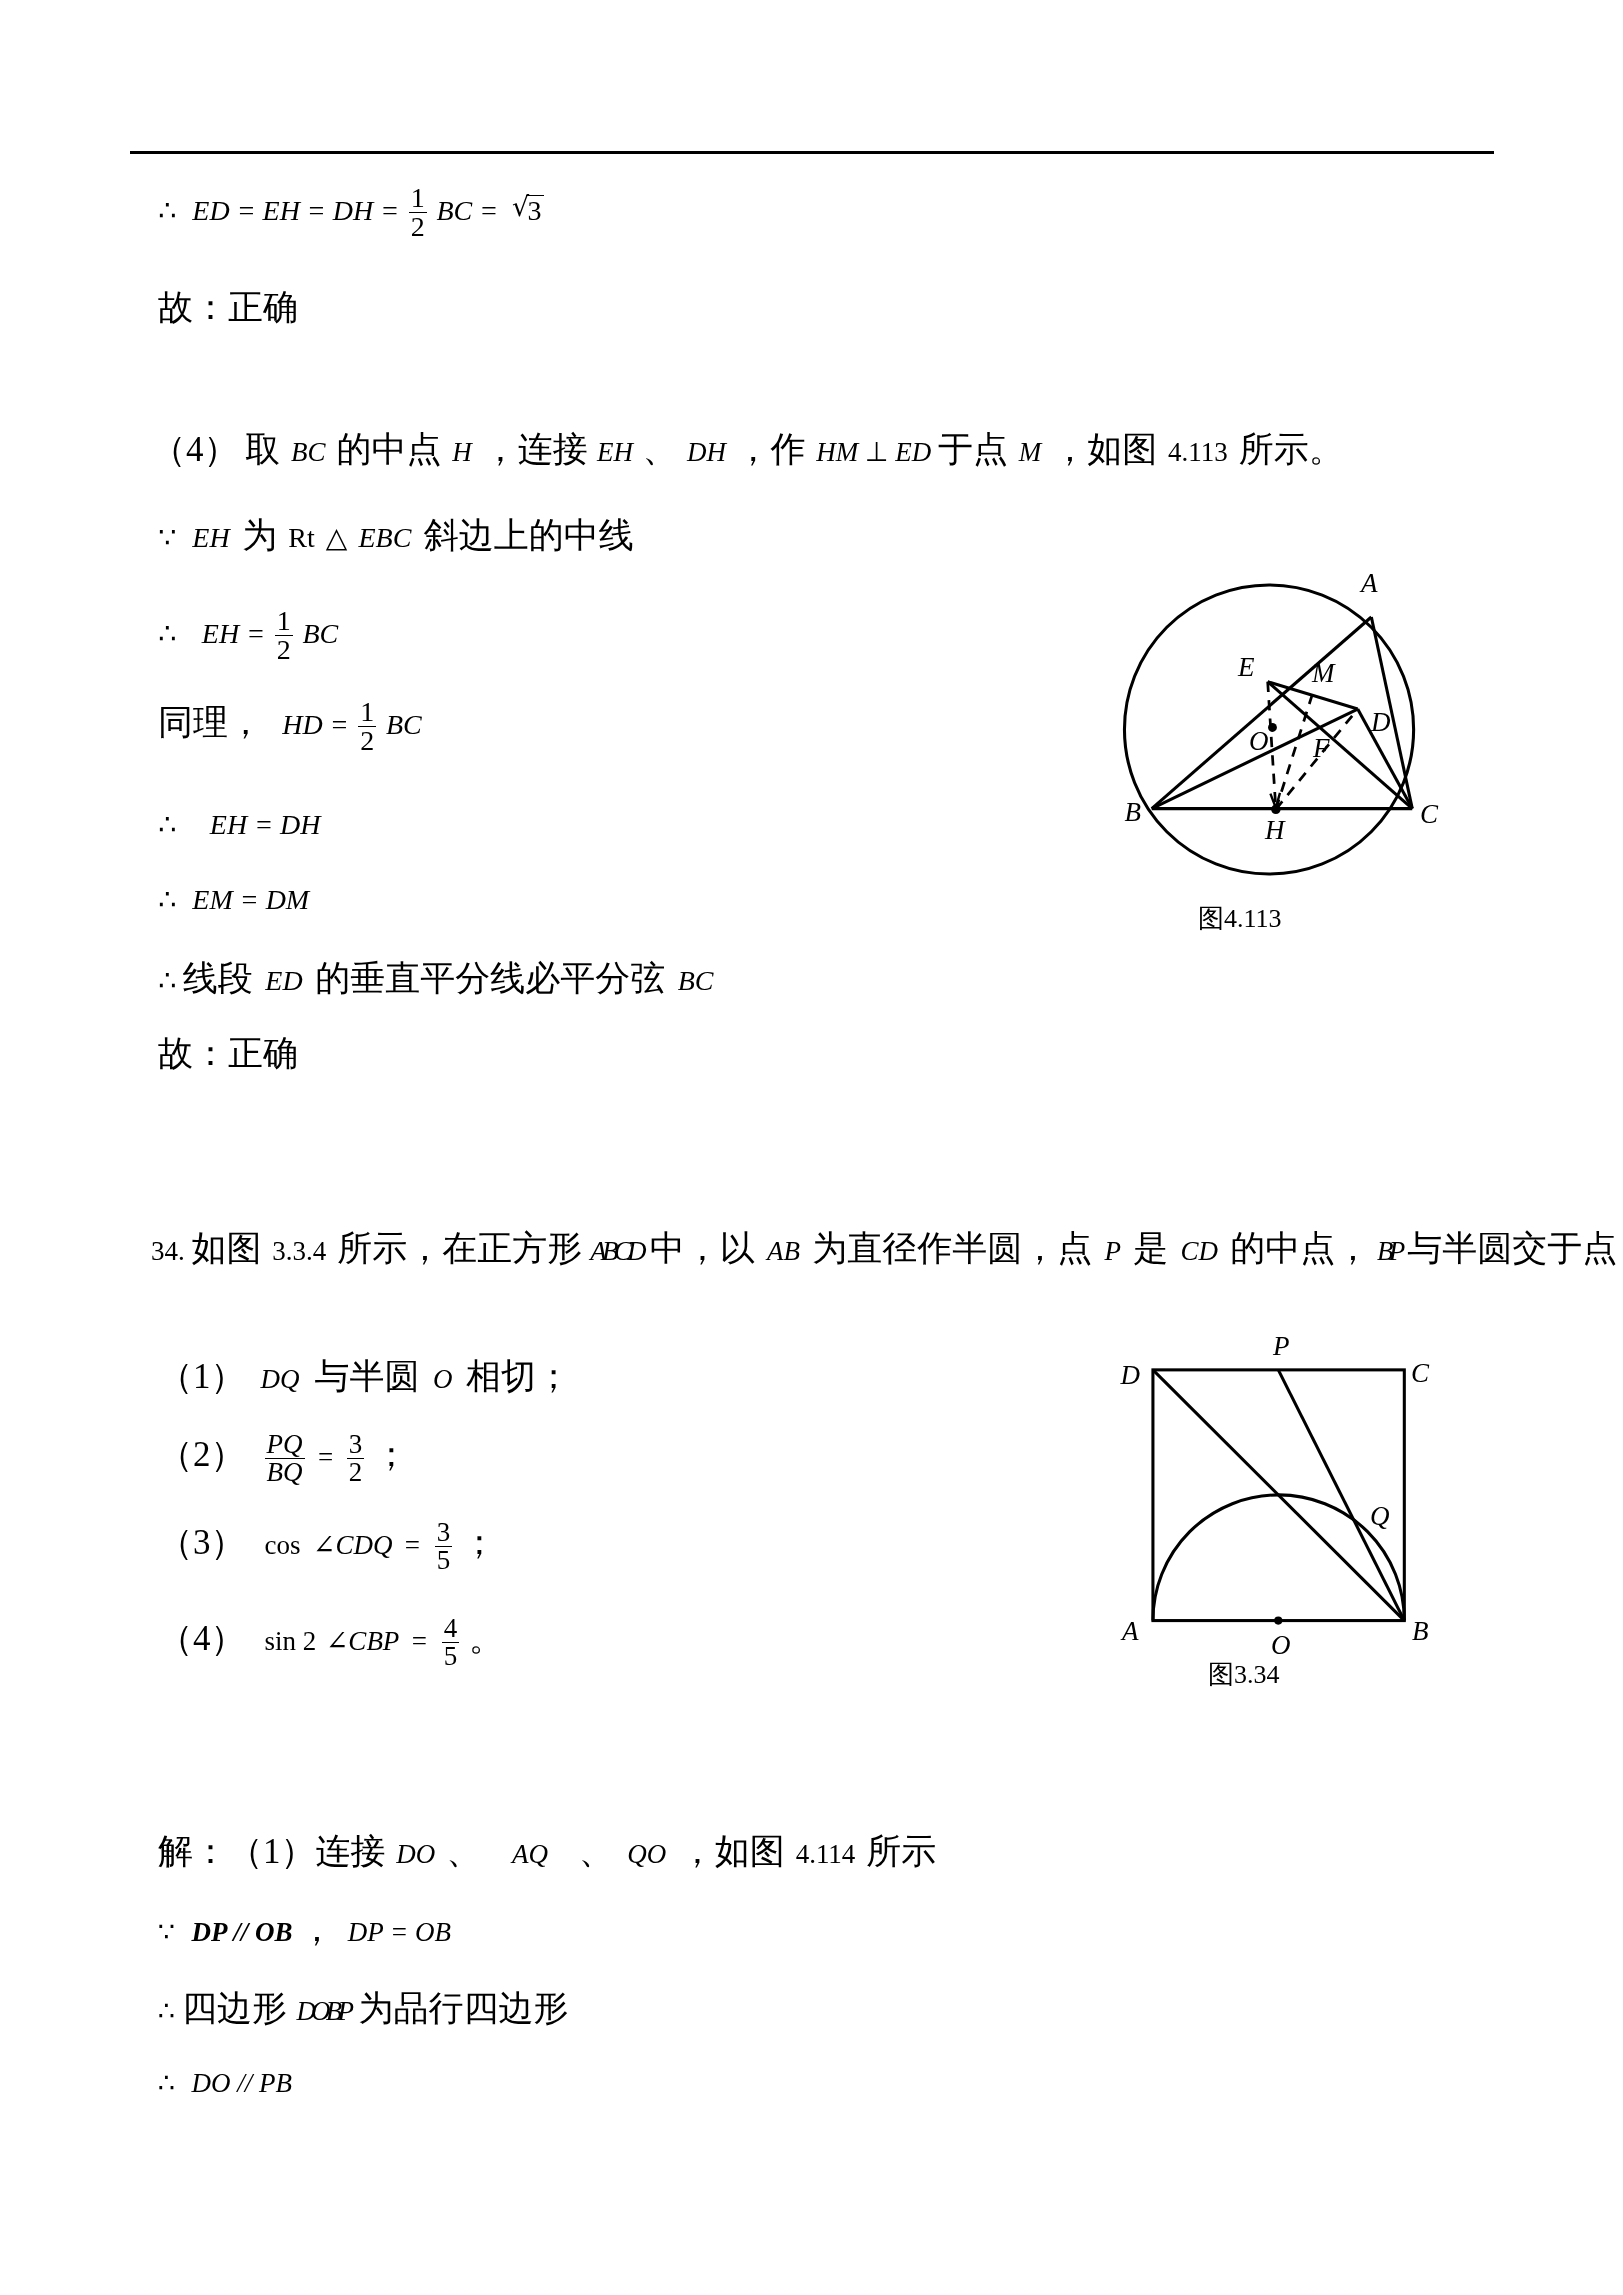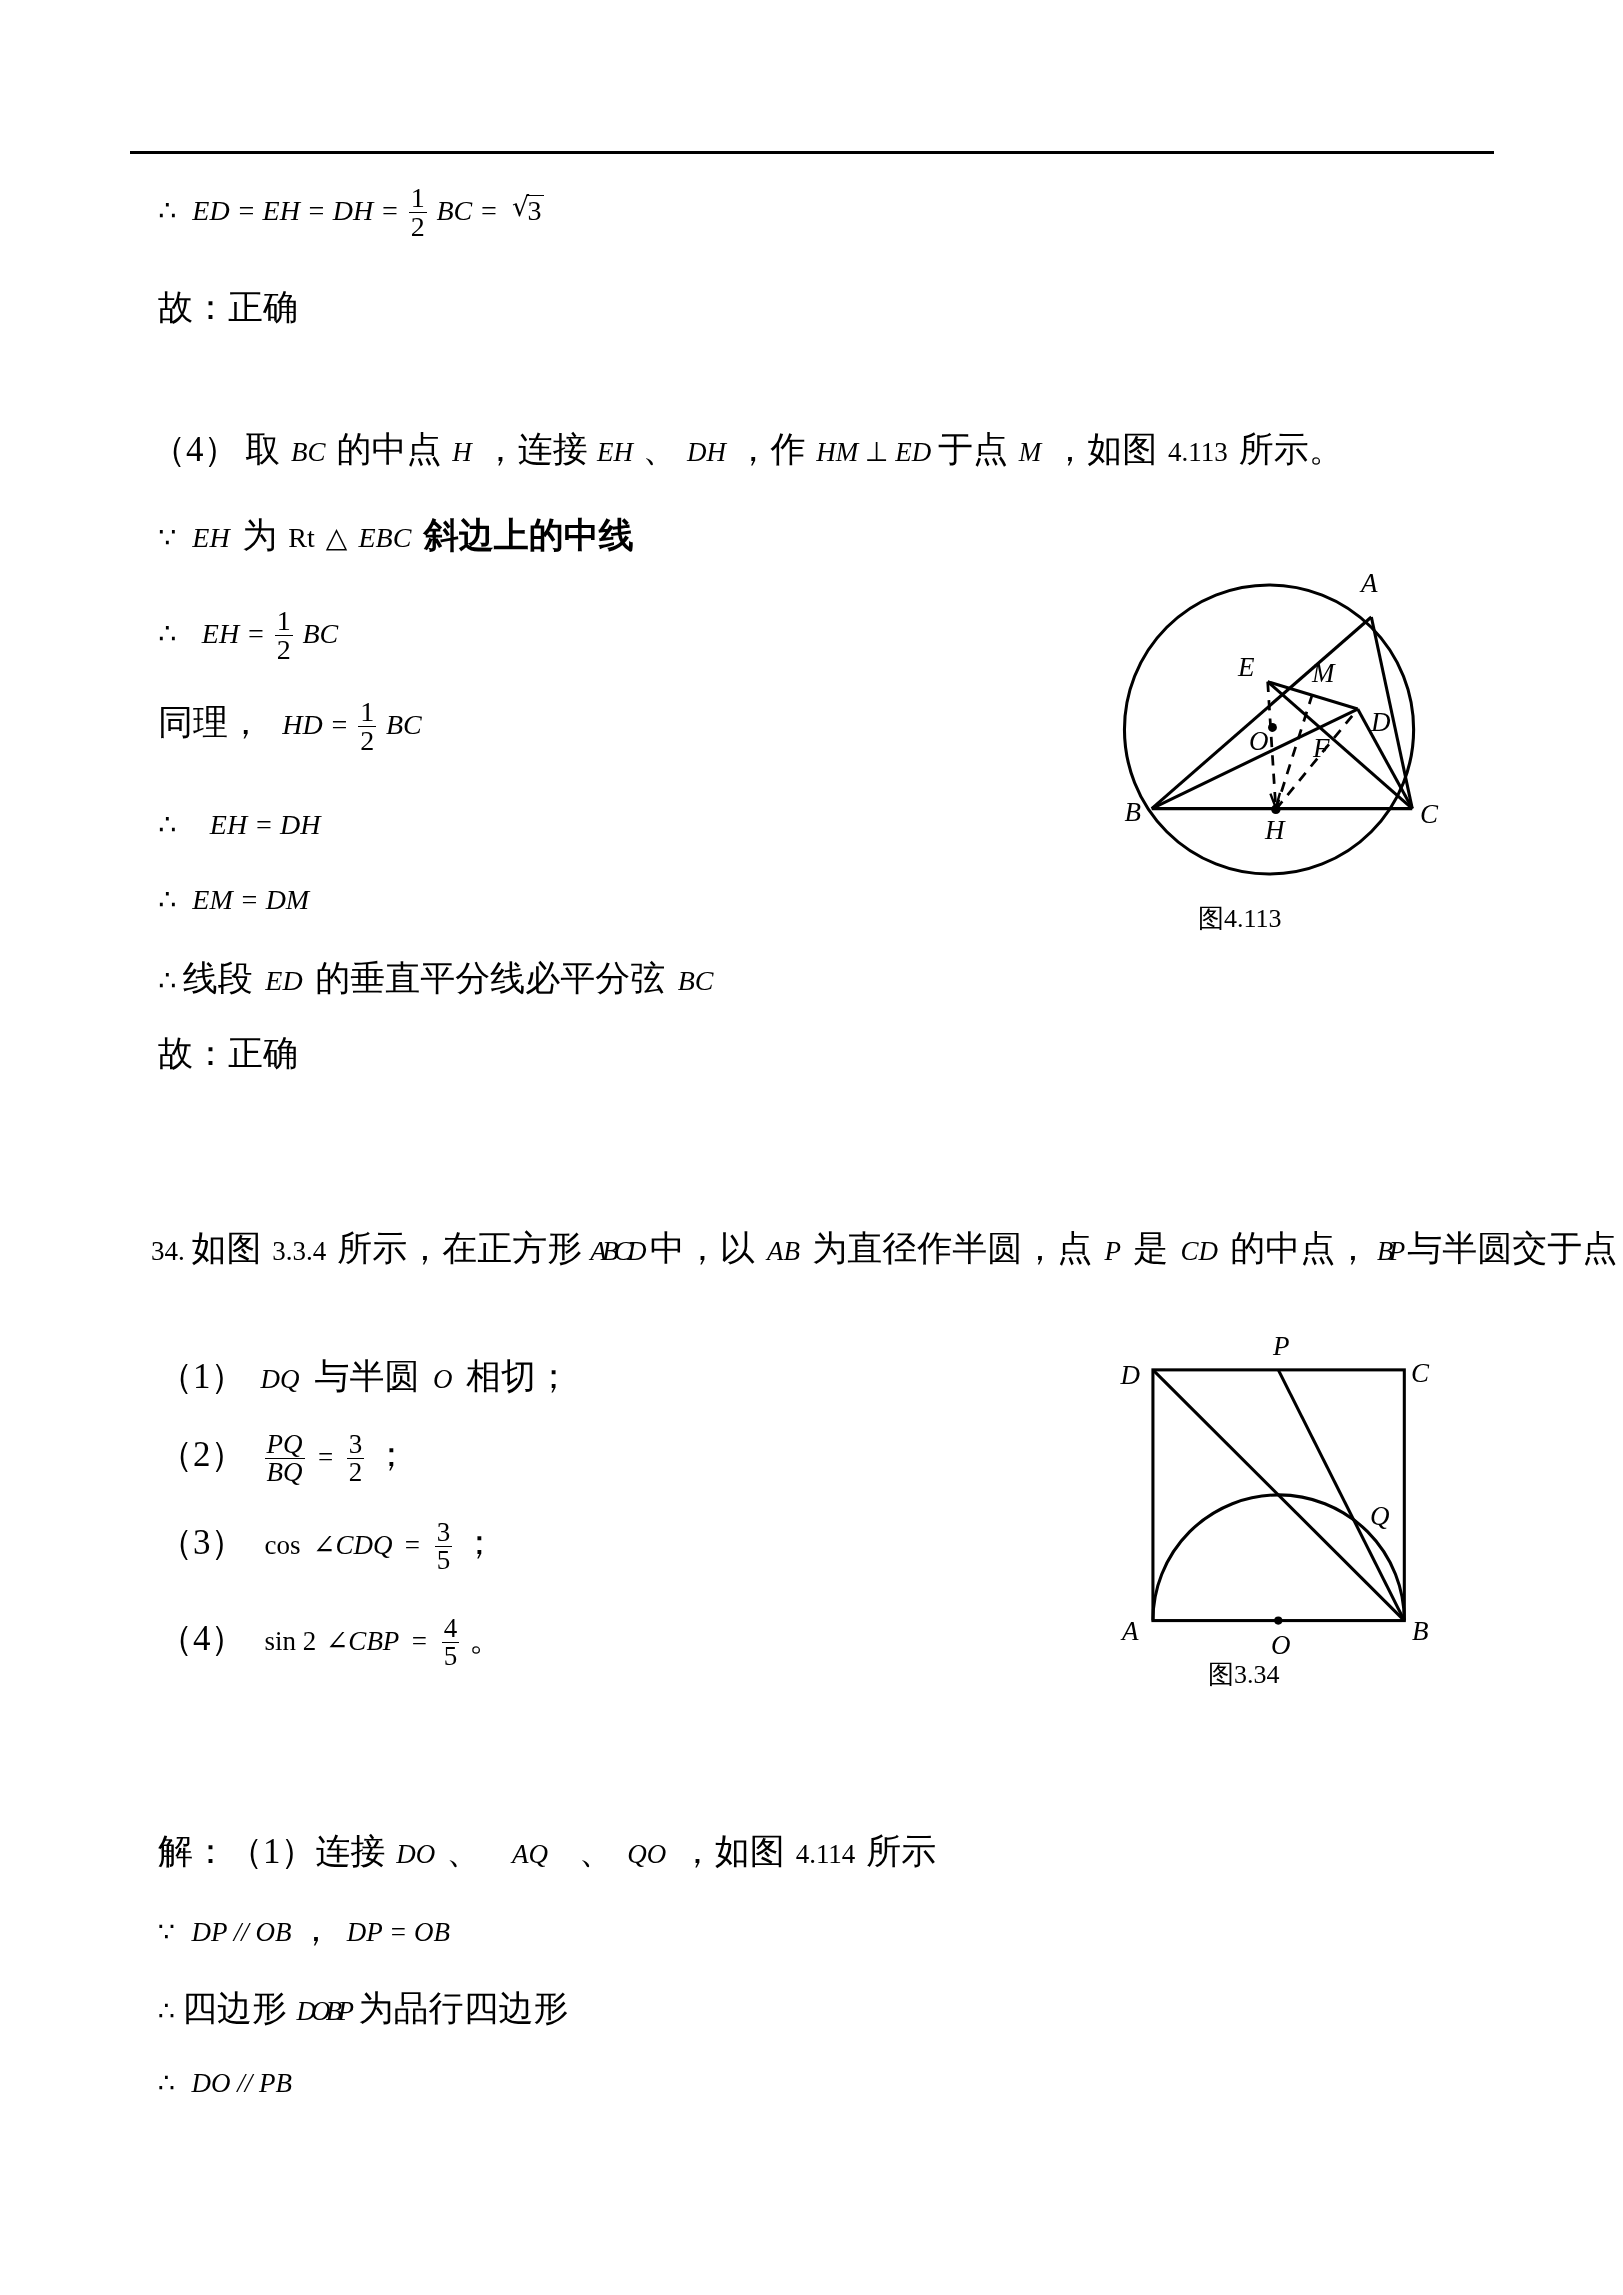--- a/index.html
+++ b/index.html
@@ -79,21 +79,21 @@
     <span class="cn">所示。</span>
   </div>
 
   <div class="ln" style="left:158px;top:518px;">
     <span class="sym">∵</span>
     <span class="mi" style="margin-left:9.5px;">EH</span>
     <span class="cn" style="margin-left:5.5px;">为</span>
     <span class="mr" style="margin-left:4.1px;">Rt</span>
     <span class="sym" style="margin:0 4.1px;">△</span>
     <span class="mi">EBC</span>
-    <span class="cn" style="margin-left:5.5px;font-weight:bold;">斜边上的中线</span>
+    <span class="cn" style="margin-left:5.5px;">斜边上的中线</span>
   </div>
 
   <div class="ln" style="left:158px;top:608px;">
     <span class="sym">∴</span>
     <span class="mi" style="margin-left:19px;">EH =</span>
     <span class="frac mi">
       <span class="num mr">1</span>
       <span class="den mr">2</span>
     </span>
     <span class="mi">BC</span>
@@ -268,21 +268,21 @@
     <span class="mi" style="margin:0 24px;">AQ</span>
     <span class="cn">、</span>
     <span class="mi" style="margin:0 6.8px;">QO</span>
     <span class="cn">，如图</span>
     <span class="mr" style="margin:0 4.1px;">4.114</span>
     <span class="cn">所示</span>
   </div>
 
   <div class="ln" style="left:158px;top:1912px;font-size:27px;">
     <span class="sym">∵</span>
-    <span class="mi" style="margin-left:9.5px;">DP // OB</span>
+    <span class="mi" style="margin-left:9.5px;font-weight:bold;">DP // OB</span>
     <span class="cn">，</span>
     <span class="mi" style="margin-left:6.8px;">DP = OB</span>
   </div>
 
   <div class="ln" style="left:158px;top:1991px;font-size:27px;">
     <span class="sym">∴</span>
     <span class="cn">四边形</span>
     <span class="mi tight" style="margin:0 2.7px;">DOBP</span>
     <span class="cn">为品行四边形</span>
   </div>

